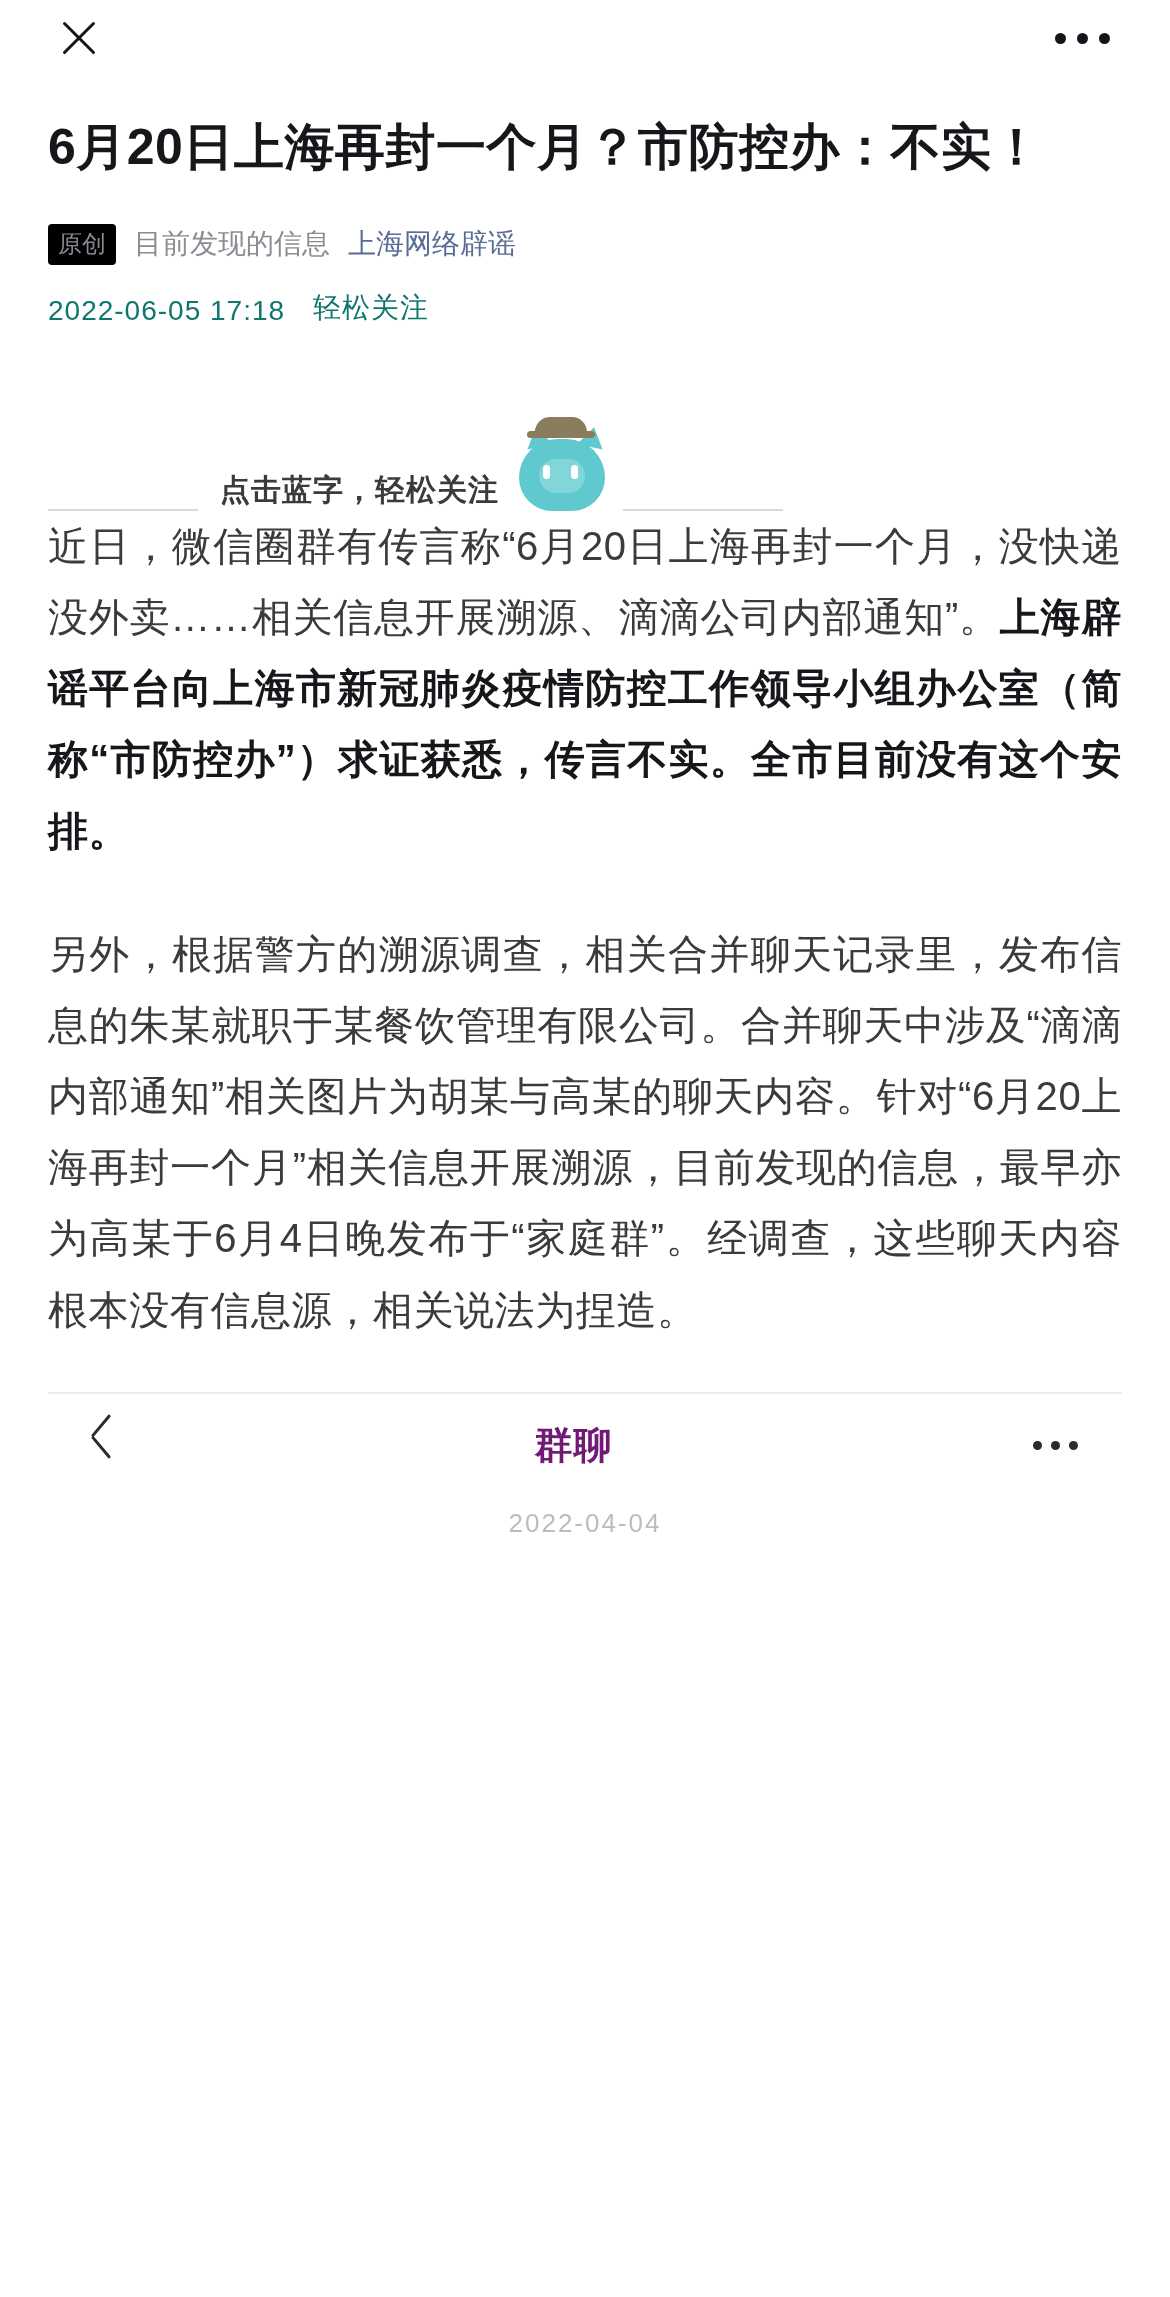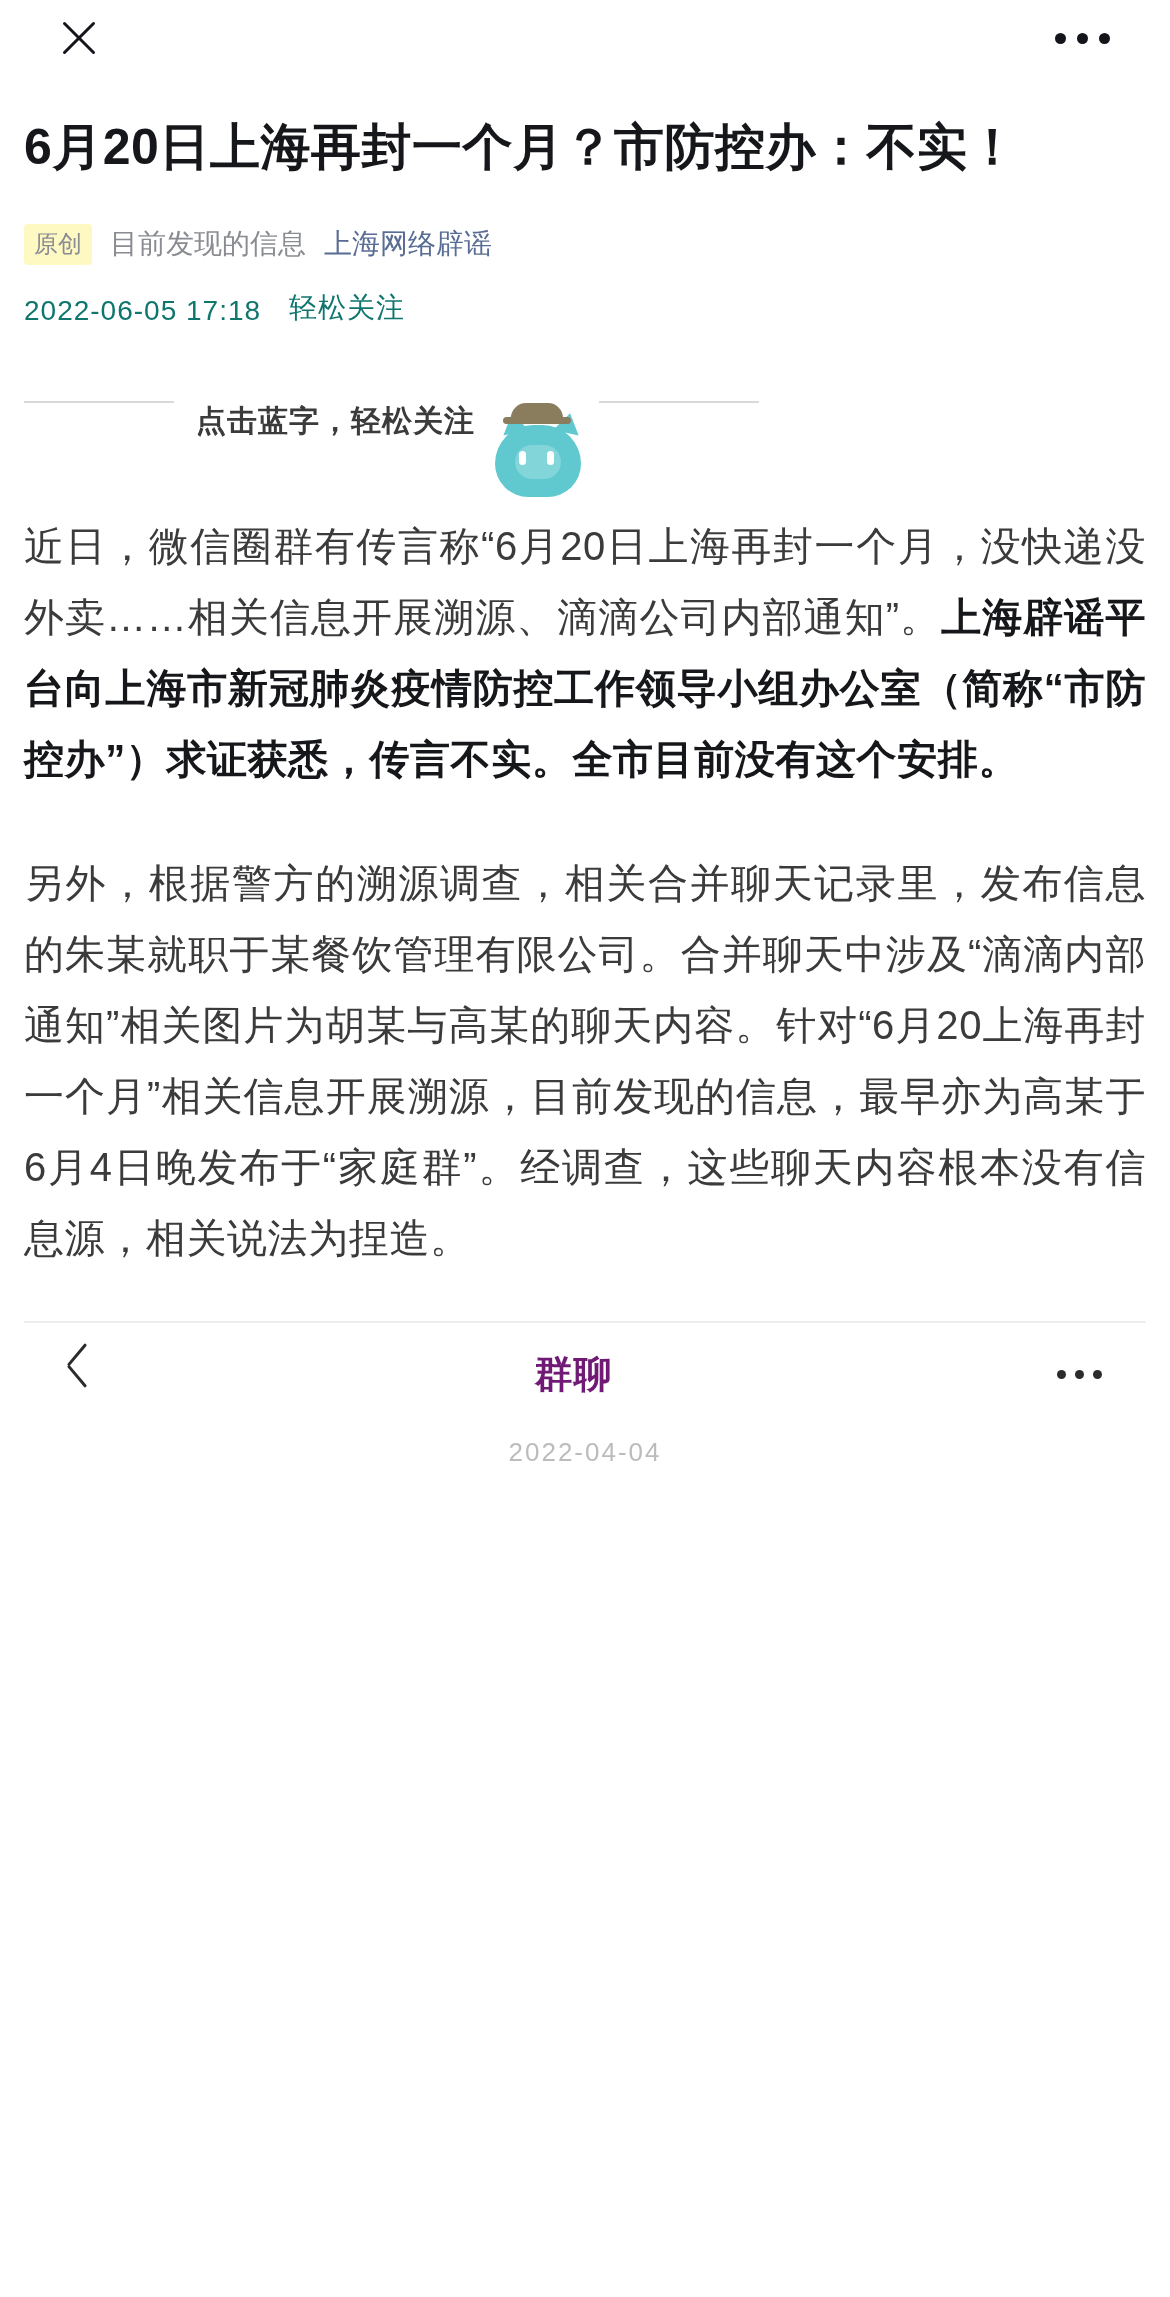--- a/index.html
+++ b/index.html
@@ -54,42 +54,42 @@
   .more-icon span {
     display: block;
     width: 11px;
     height: 11px;
     border-radius: 50%;
     background: #14151a;
   }
 
   
   .article {
-    padding: 0 24px;
+    padding: 0 48px;
     box-sizing: border-box;
   }
   .title {
     font-size: 50px;
     font-weight: 700;
     line-height: 1.32;
     letter-spacing: 0.5px;
     color: #16171a;
     margin: 38px 0 0 0;
     font-family: "Liberation Sans", sans-serif;
   }
 
   .meta-row {
     display: flex;
     align-items: center;
     margin-top: 44px;
     gap: 18px;
     flex-wrap: wrap;
   }
   .badge-original {
-    background: #fef9c3;
+    background: #000000;
     color: #888b91;
     font-size: 24px;
     padding: 6px 10px;
     border-radius: 4px;
     line-height: 1.2;
   }
   .meta-author {
     color: #8a8c92;
     font-size: 28px;
   }
@@ -104,21 +104,21 @@
     gap: 28px;
     margin-top: 24px;
     color: #0f766e;
     font-size: 28px;
     letter-spacing: 1px;
   }
 
   
   .banner {
     display: flex;
-    align-items: flex-start;
+    align-items: flex-end;
     margin-top: 74px;
     gap: 0px;
     height: 110px;
   }
   .banner-rule {
     height: 2px;
     background: #d9d9d9;
     flex: 0 0 auto;
   }
   .rule-left  { width: 150px; }

